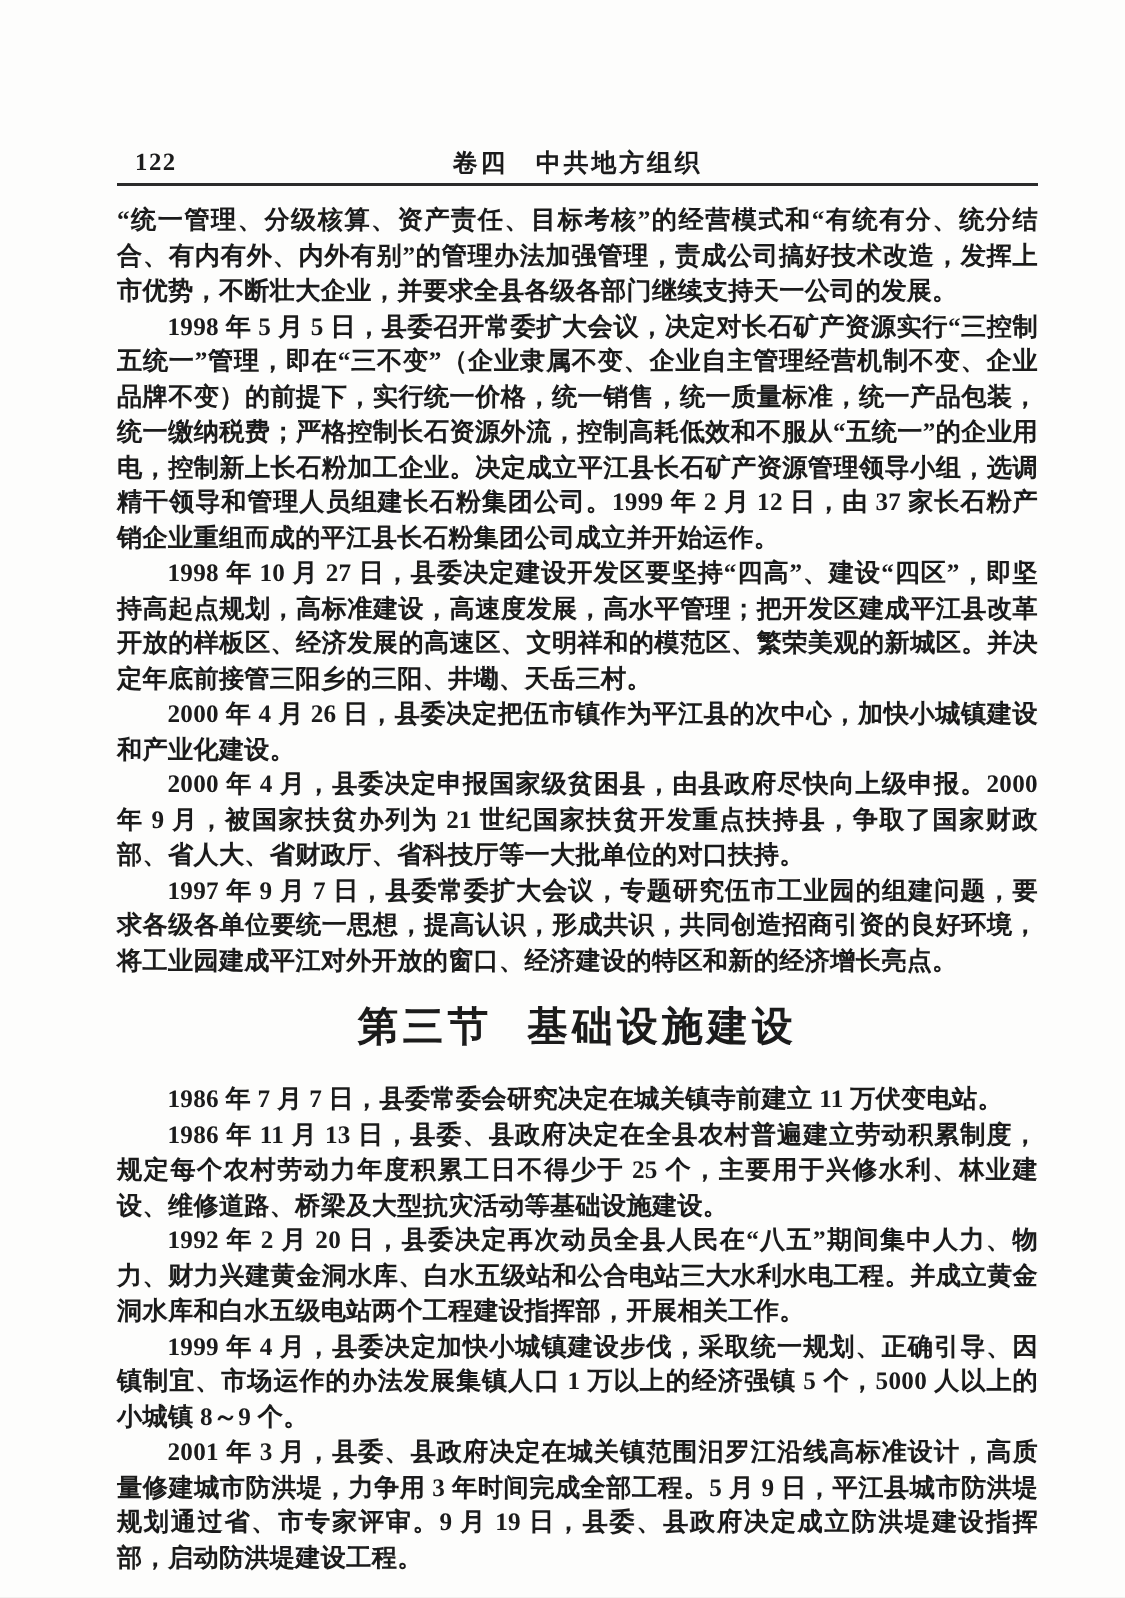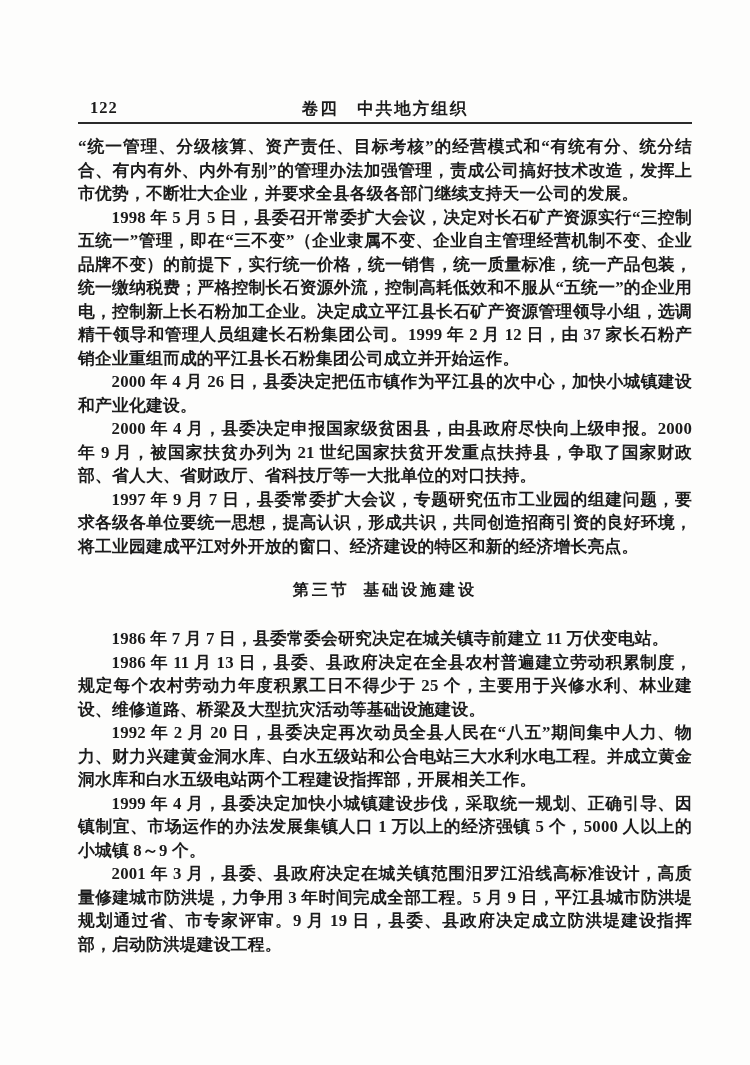--- a/index.html
+++ b/index.html
@@ -54,21 +54,21 @@
   .content p {
     margin: 0;
     padding: 0;
   }
   .content p.indent {
     text-indent: 2em;
   }
   .section {
     margin: 16px 0 21px 0;
     text-align: center;
-    font-size: 16px;
+    font-size: 27px;
     font-weight: 700;
     line-height: 32px;
     letter-spacing: 3px;
   }
   .section .sec-title {
     margin-left: 0.85em;
   }
 </style>
 </head>
 <body>
@@ -77,20 +77,21 @@
 
   <div class="header">
     <span class="page-num">122</span>
     <span class="header-title">卷四　中共地方组织</span>
   </div>
   <hr class="rule">
 
   <div class="content">
     <p>“统一管理、分级核算、资产责任、目标考核”的经营模式和“有统有分、统分结合、有内有外、内外有别”的管理办法加强管理，责成公司搞好技术改造，发挥上市优势，不断壮大企业，并要求全县各级各部门继续支持天一公司的发展。</p>
     <p class="indent">1998 年 5 月 5 日，县委召开常委扩大会议，决定对长石矿产资源实行“三控制五统一”管理，即在“三不变”（企业隶属不变、企业自主管理经营机制不变、企业品牌不变）的前提下，实行统一价格，统一销售，统一质量标准，统一产品包装，统一缴纳税费；严格控制长石资源外流，控制高耗低效和不服从“五统一”的企业用电，控制新上长石粉加工企业。决定成立平江县长石矿产资源管理领导小组，选调精干领导和管理人员组建长石粉集团公司。1999 年 2 月 12 日，由 37 家长石粉产销企业重组而成的平江县长石粉集团公司成立并开始运作。</p>
+    <p class="indent">1998 年 10 月 27 日，县委决定建设开发区要坚持“四高”、建设“四区”，即坚持高起点规划，高标准建设，高速度发展，高水平管理；把开发区建成平江县改革开放的样板区、经济发展的高速区、文明祥和的模范区、繁荣美观的新城区。并决定年底前接管三阳乡的三阳、井墈、天岳三村。</p>
     <p class="indent">2000 年 4 月 26 日，县委决定把伍市镇作为平江县的次中心，加快小城镇建设和产业化建设。</p>
     <p class="indent">2000 年 4 月，县委决定申报国家级贫困县，由县政府尽快向上级申报。2000 年 9 月，被国家扶贫办列为 21 世纪国家扶贫开发重点扶持县，争取了国家财政部、省人大、省财政厅、省科技厅等一大批单位的对口扶持。</p>
     <p class="indent">1997 年 9 月 7 日，县委常委扩大会议，专题研究伍市工业园的组建问题，要求各级各单位要统一思想，提高认识，形成共识，共同创造招商引资的良好环境，将工业园建成平江对外开放的窗口、经济建设的特区和新的经济增长亮点。</p>
 
     <h2 class="section"><span>第三节</span><span class="sec-title">基础设施建设</span></h2>
 
     <p class="indent">1986 年 7 月 7 日，县委常委会研究决定在城关镇寺前建立 11 万伏变电站。</p>
     <p class="indent">1986 年 11 月 13 日，县委、县政府决定在全县农村普遍建立劳动积累制度，规定每个农村劳动力年度积累工日不得少于 25 个，主要用于兴修水利、林业建设、维修道路、桥梁及大型抗灾活动等基础设施建设。</p>
     <p class="indent">1992 年 2 月 20 日，县委决定再次动员全县人民在“八五”期间集中人力、物力、财力兴建黄金洞水库、白水五级站和公合电站三大水利水电工程。并成立黄金洞水库和白水五级电站两个工程建设指挥部，开展相关工作。</p>
     <p class="indent">1999 年 4 月，县委决定加快小城镇建设步伐，采取统一规划、正确引导、因镇制宜、市场运作的办法发展集镇人口 1 万以上的经济强镇 5 个，5000 人以上的小城镇 8～9 个。</p>

